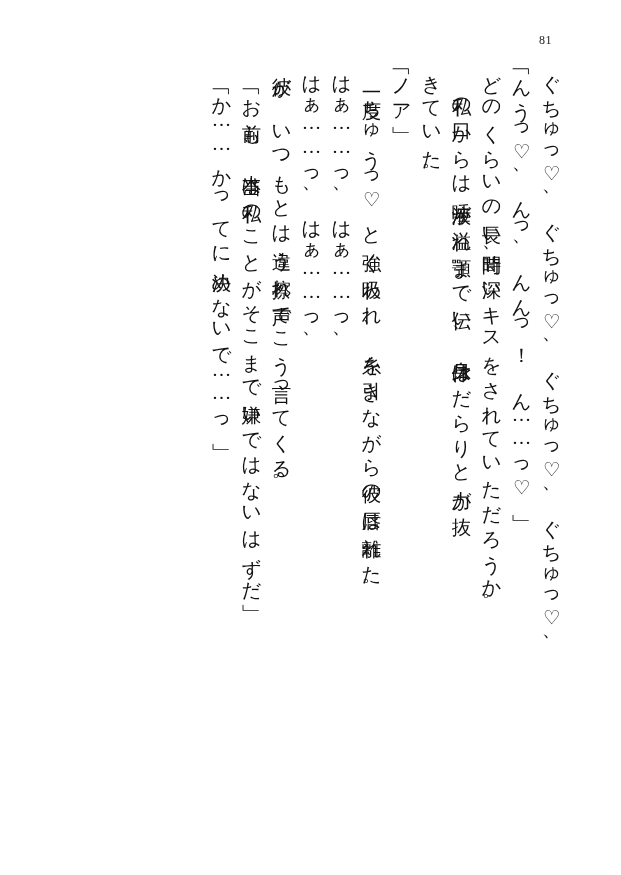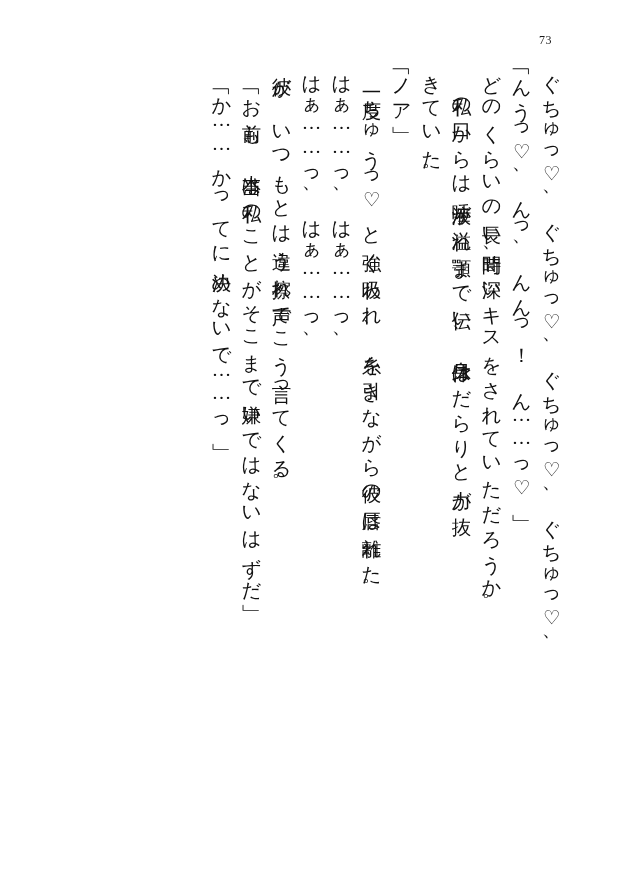--- a/index.html
+++ b/index.html
@@ -55,21 +55,21 @@
   .vline.indent {
     padding-top: 20px;
     box-sizing: border-box;
   }
 </style>
 </head>
 <body>
 
 <div class="page">
 
-  <div class="page-number">73</div>
+  <div class="page-number">81</div>
 
   <div class="text-block">
     <div class="vline">ぐちゅっ♡、ぐちゅっ♡、ぐちゅっ♡、ぐちゅっ♡、</div>
     <div class="vline">「んうっ♡、んっ、んんっ！　ん……っ♡」</div>
     <div class="vline">どのくらいの長い時間、深いキスをされていただろうか。</div>
     <div class="vline indent">私の口からは唾液が溢れ顎まで伝い、身体はだらりと力が抜</div>
     <div class="vline">きていた。</div>
     <div class="vline">「ノア」</div>
     <div class="vline indent">一度ちゅうっ♡と強く吸われ、糸を引きながら彼の唇は離れた。</div>
     <div class="vline">はぁ……っ、はぁ……っ、</div>

